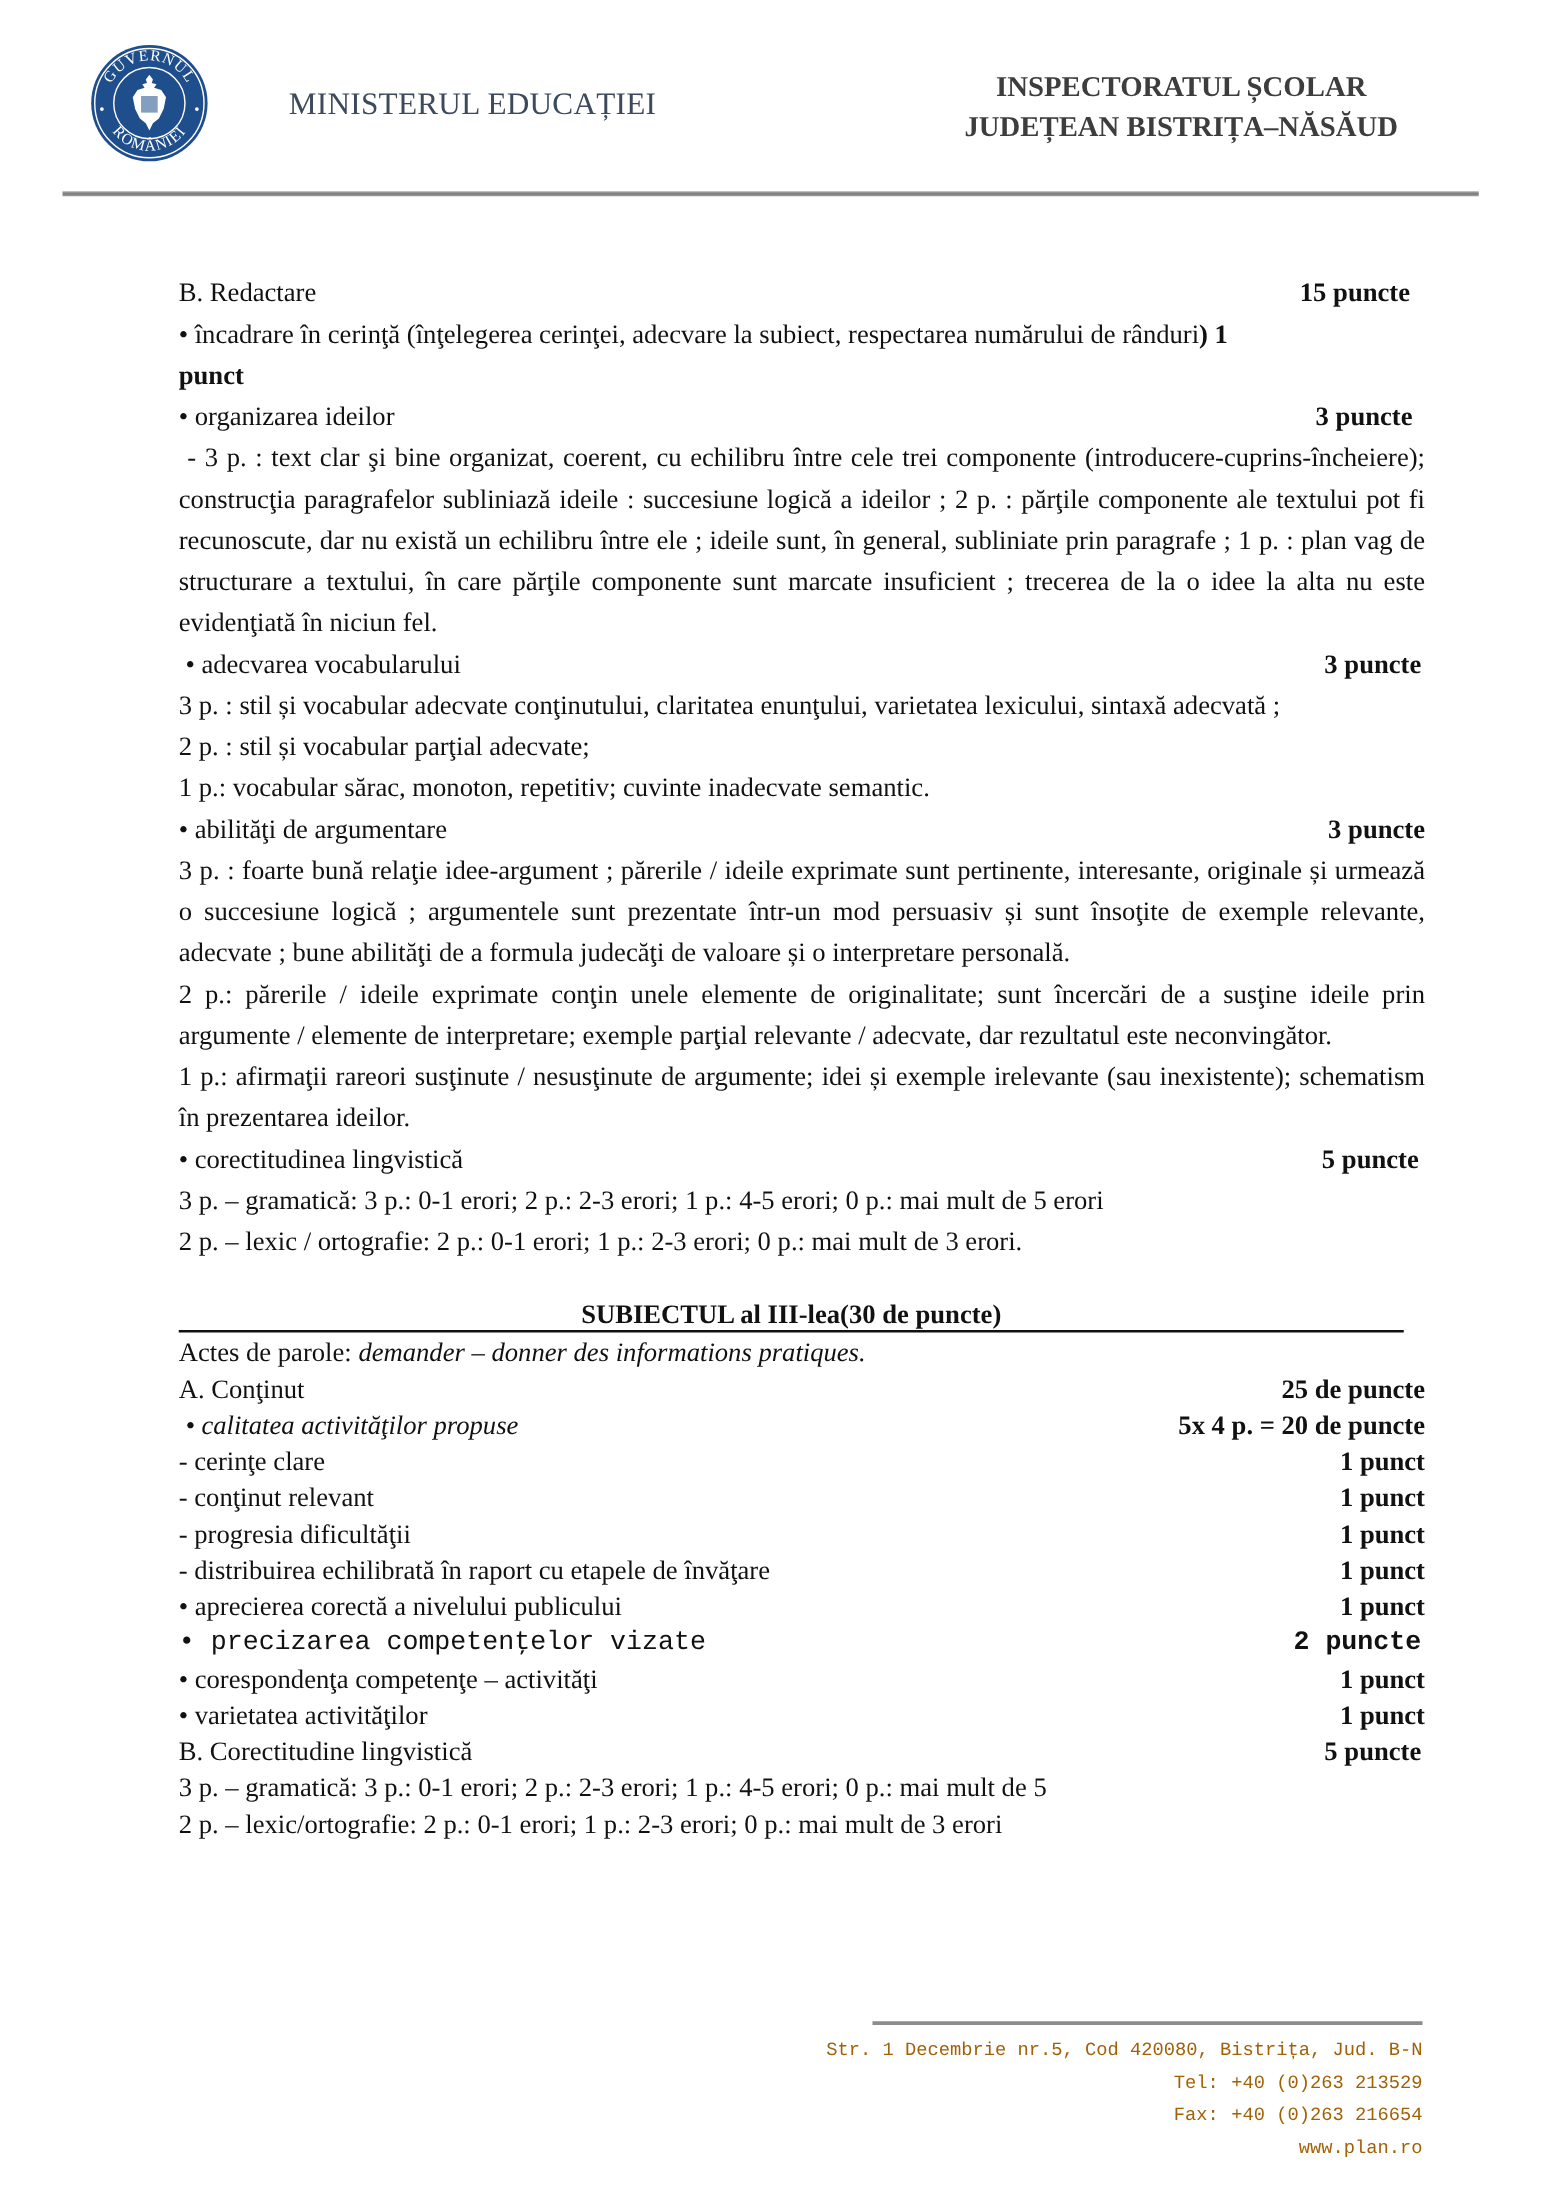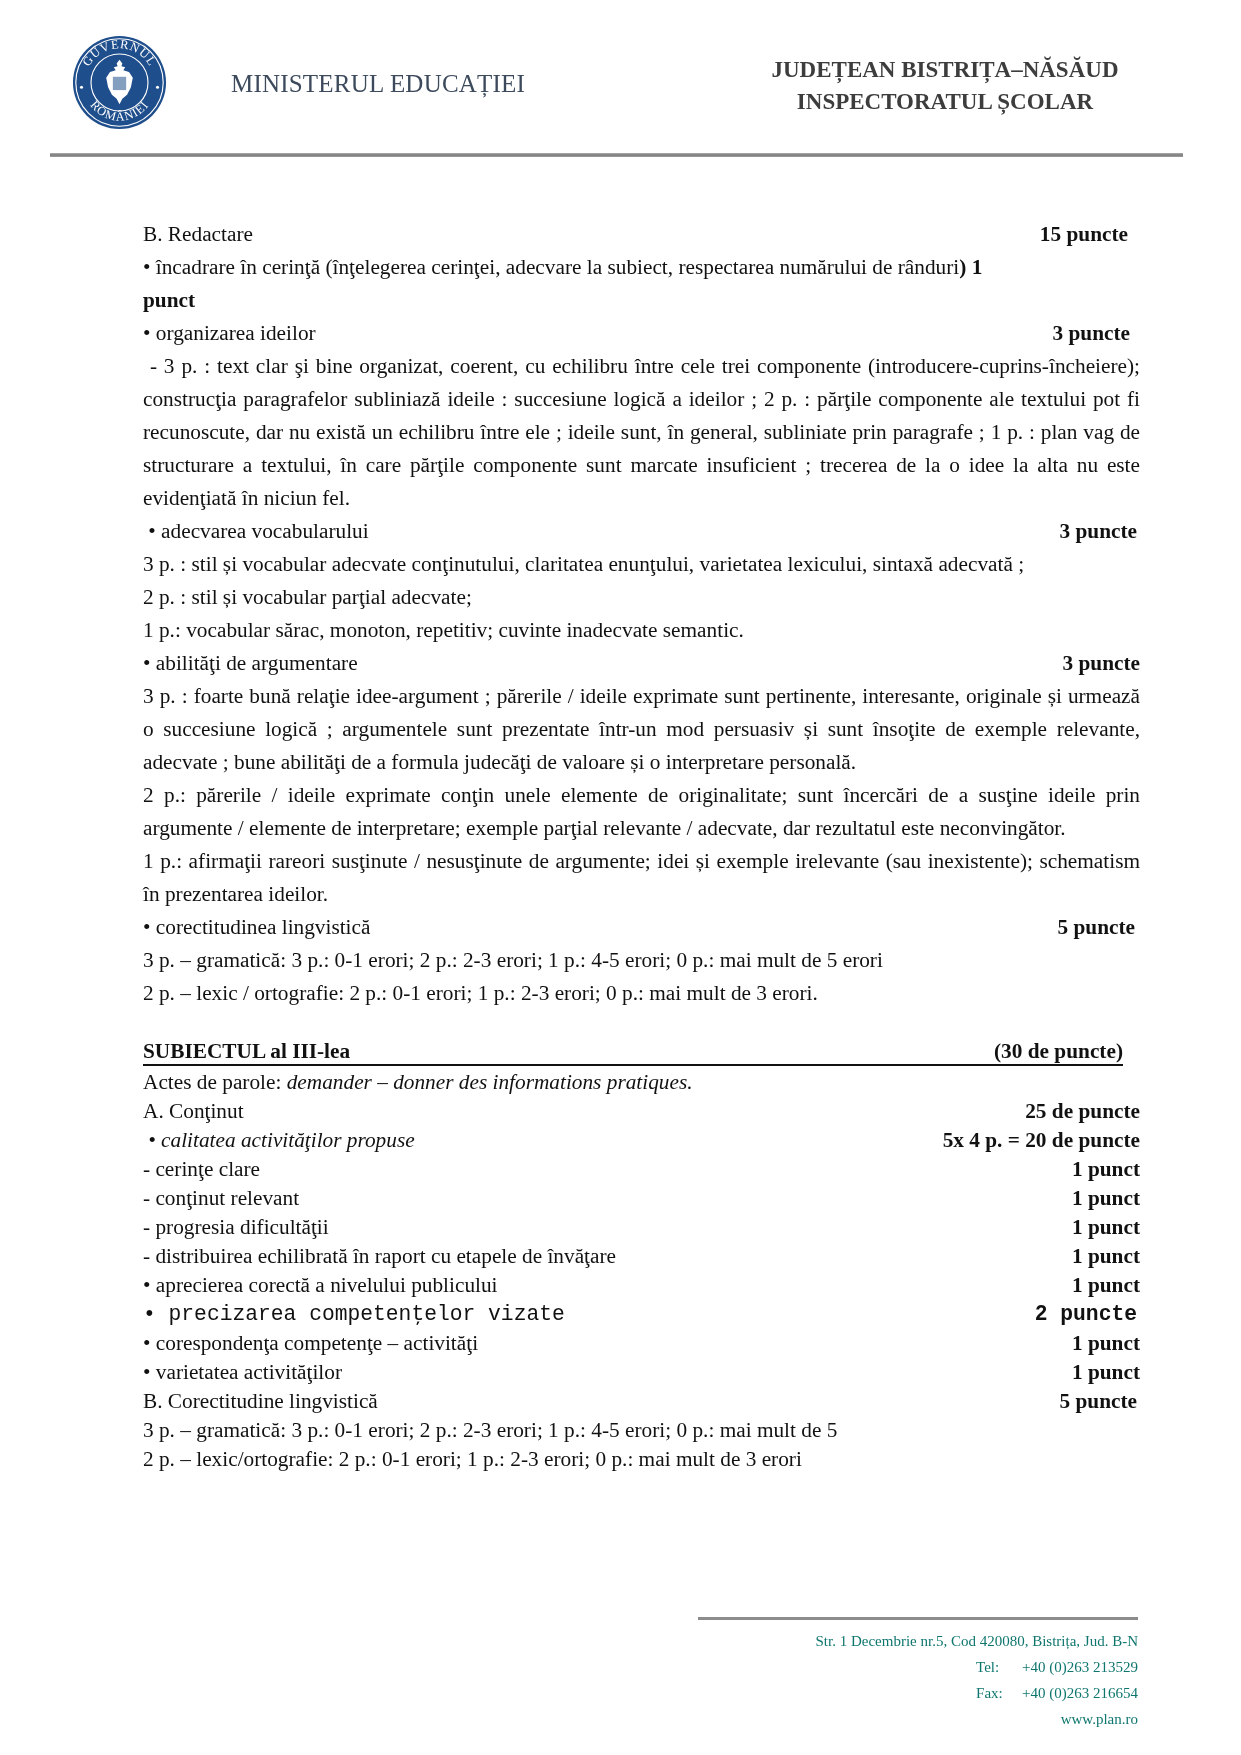--- a/index.html
+++ b/index.html
@@ -9,27 +9,27 @@
   .ministry { position: absolute; left: 231px; top: 70px; font-size: 25px; color: #3c4a5c; letter-spacing: 0.2px; font-family: "Liberation Serif", serif; }
   .isj { position: absolute; right: 86px; top: 54px; width: 420px; text-align: center; font-family: "Liberation Serif", serif; font-weight: bold; font-size: 23px; line-height: 32px; color: #3d3d3d; }
   .header-rule { position: absolute; left: 50px; top: 153px; width: 1133px; height: 4px; background: linear-gradient(#b0b0b0, #7a7a7a 50%, #a0a0a0); }
 
   .content { position: absolute; left: 143px; top: 218px; width: 997px; font-size: 21.3px; line-height: 33px; }
   .row { display: flex; justify-content: space-between; align-items: baseline; }
   .row .pts { font-weight: bold; white-space: nowrap; }
   .para { text-align: justify; }
   .bold { font-weight: bold; }
   .gap { height: 26px; }
-  .subject { display: flex; justify-content: space-between; font-weight: bold; border-bottom: 2px solid #111; line-height: 26px; padding-bottom: 0; margin-right: 12px; }
+  .subject { display: flex; justify-content: center; font-weight: bold; border-bottom: 2px solid #111; line-height: 26px; padding-bottom: 0; margin-right: 12px; }
   .tight { line-height: 29px; }
   .tight .row { line-height: 29px; }
   .italic { font-style: italic; }
 
   .footer-rule { position: absolute; left: 698px; top: 1617px; width: 440px; height: 3px; background: #8c8c8c; }
-  .footer { position: absolute; right: 103px; top: 1628px; text-align: right; font-family: Liberation Serif, serif; font-size: 15px; line-height: 26px; color: #0f766e; }
+  .footer { position: absolute; right: 103px; top: 1628px; text-align: right; font-family: Liberation Mono, monospace; font-size: 15px; line-height: 26px; color: #a16207; }
   .footer .lbl { display: inline-block; width: 46px; text-align: left; }
 </style>
 </head>
 <body>
 
 <svg class="logo" viewBox="0 0 100 100">
   <circle cx="50" cy="50" r="49" fill="#1f4e8c"></circle>
   <circle cx="50" cy="50" r="46" fill="none" stroke="#ffffff" stroke-width="1.2"></circle>
   <circle cx="50" cy="50" r="30" fill="none" stroke="#ffffff" stroke-width="1.2"></circle>
   <defs>
@@ -45,22 +45,22 @@
   <circle cx="10" cy="55" r="1.6" fill="#fff"></circle>
   <circle cx="90" cy="55" r="1.6" fill="#fff"></circle>
 
   <path d="M50 26 l3 4 -1 3 4 1 -2 3 6 2 4 6 -2 10 -4 8 -5 4 -3 6 -3 -6 -5 -4 -4 -8 -2 -10 4 -6 6 -2 -2 -3 4 -1 -1 -3 z" fill="#ffffff"></path>
   <rect x="43" y="44" width="14" height="14" fill="#1f4e8c" opacity="0.55"></rect>
 </svg>
 
 <div class="ministry">MINISTERUL EDUCAȚIEI</div>
 
 <div class="isj">
+  <div>INSPECTORATUL ȘCOLAR</div>
   <div>JUDEȚEAN BISTRIȚA–NĂSĂUD</div>
-  <div>INSPECTORATUL ȘCOLAR</div>
 </div>
 
 <div class="header-rule"></div>
 
 <div class="content">
 
   <div class="row" style="margin-right:12px;">
     <span>B. Redactare</span>
     <span class="pts">15 puncte</span>
   </div>

